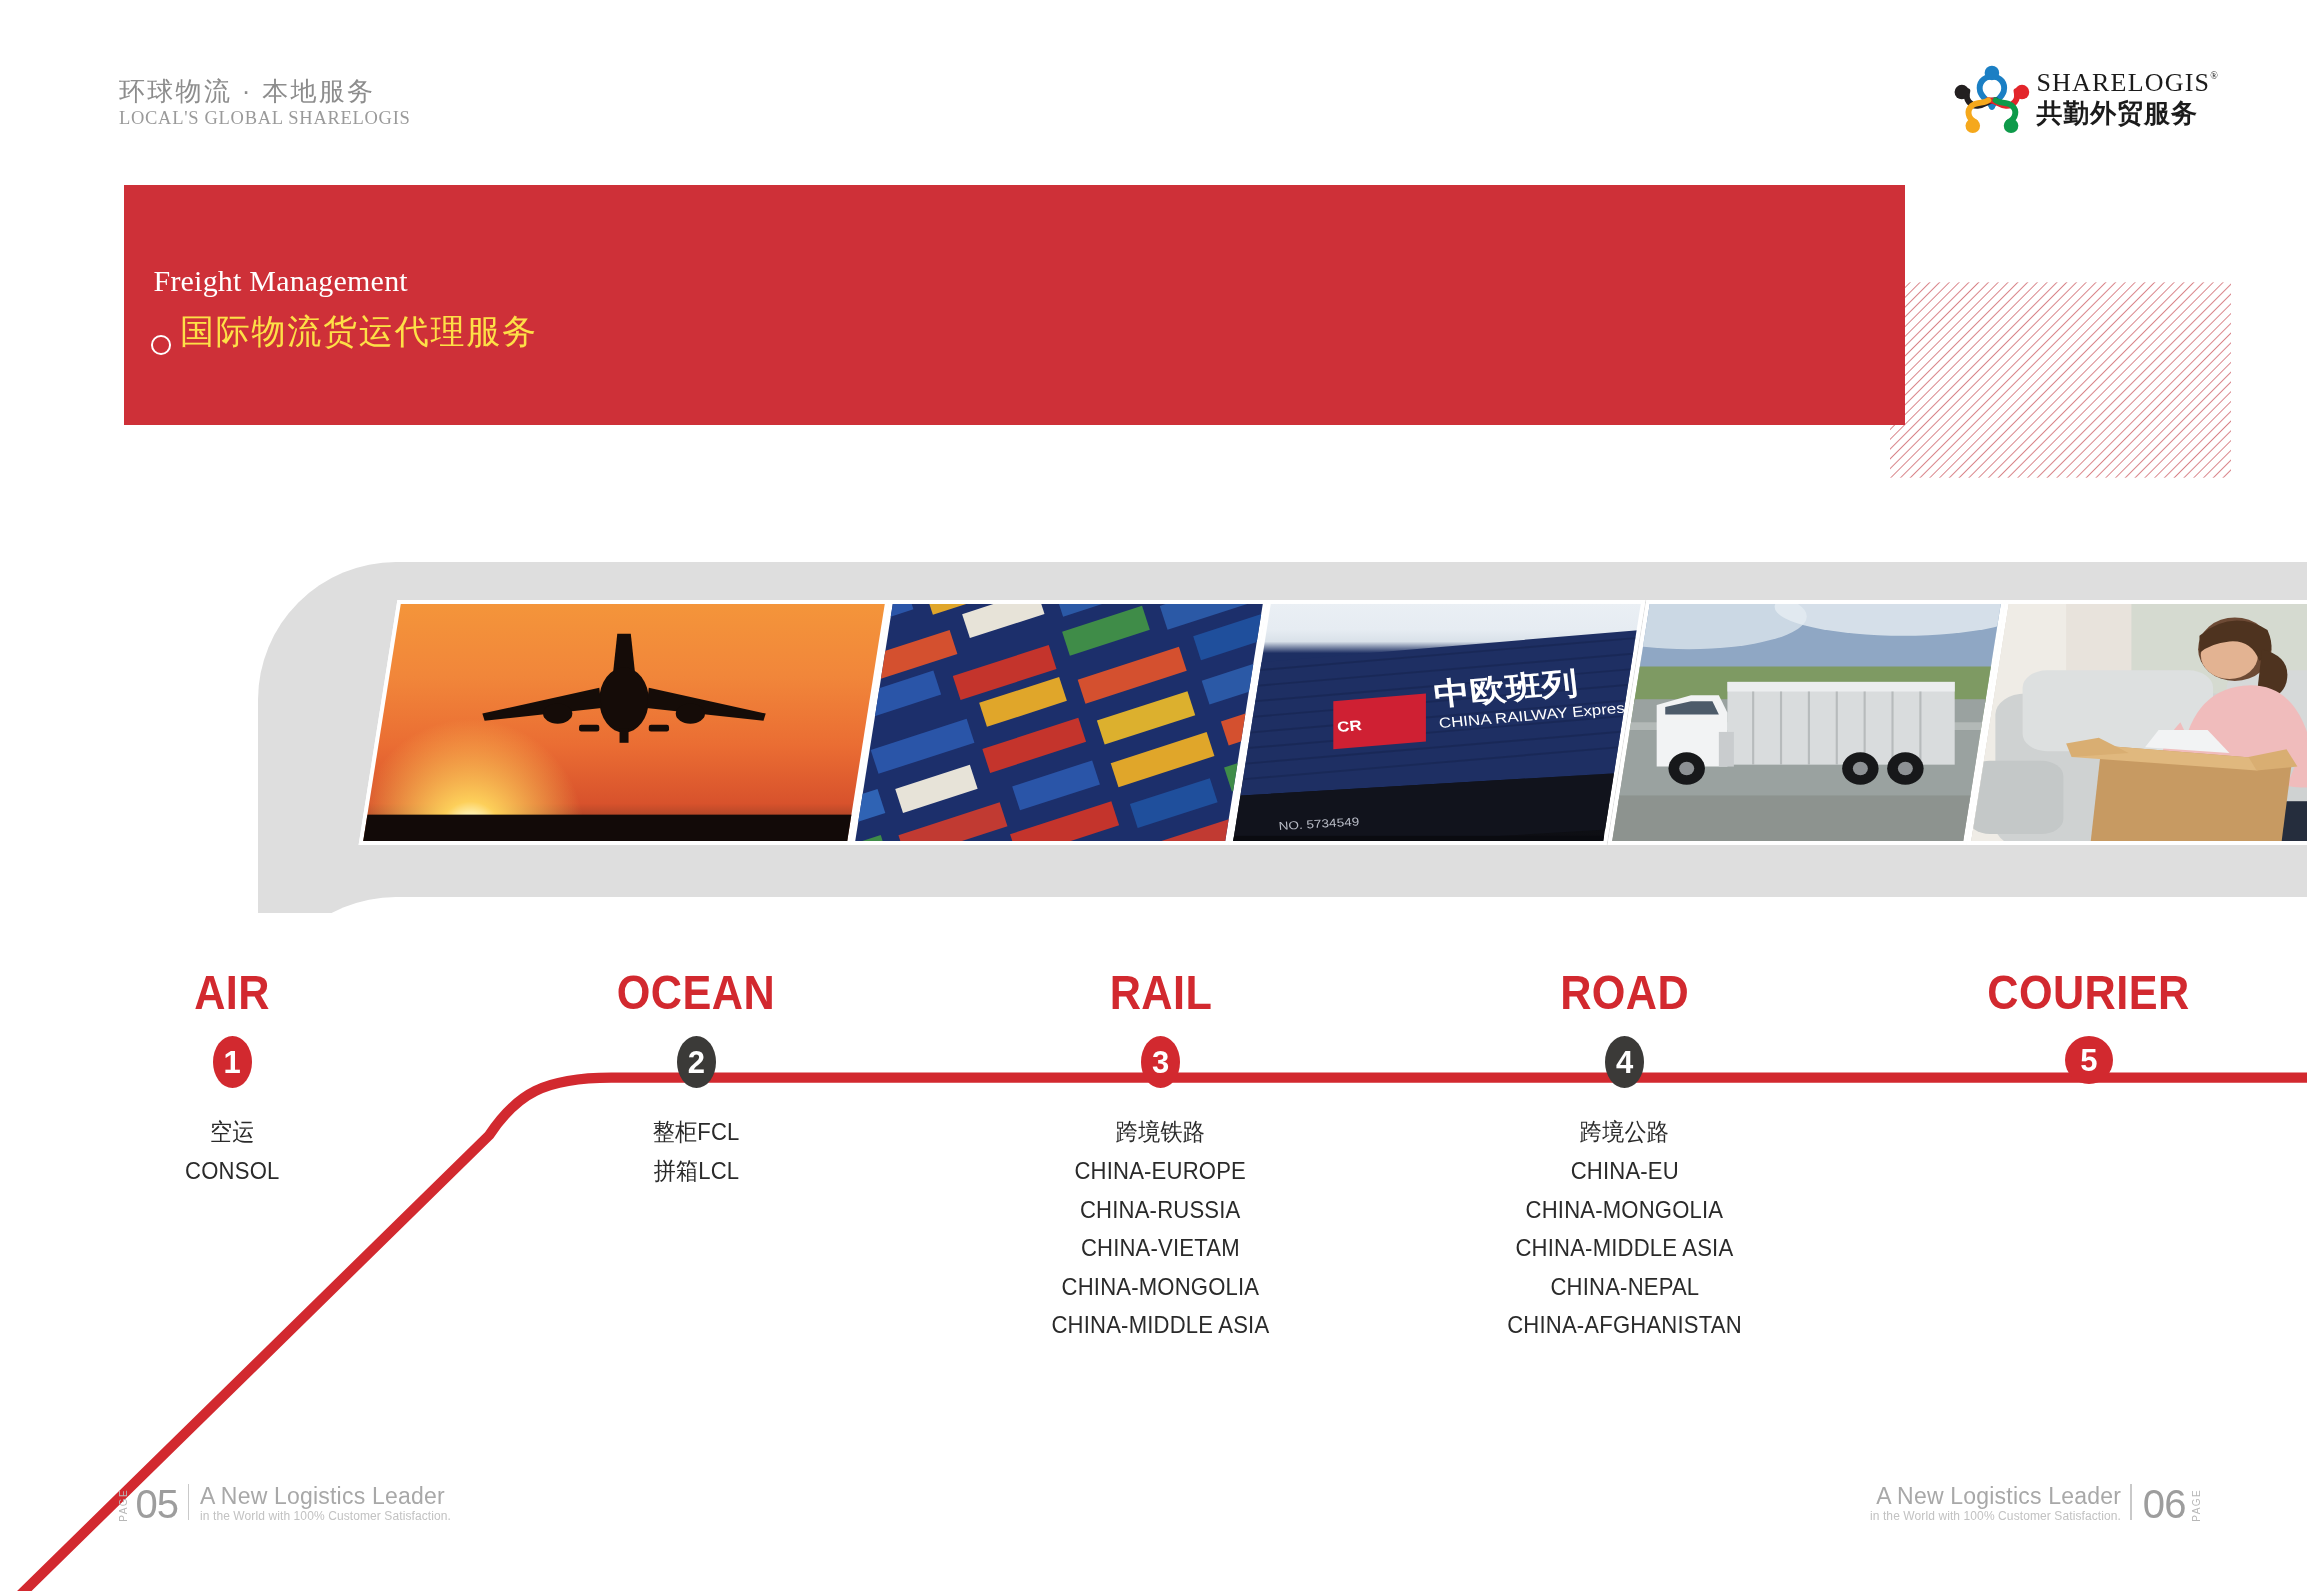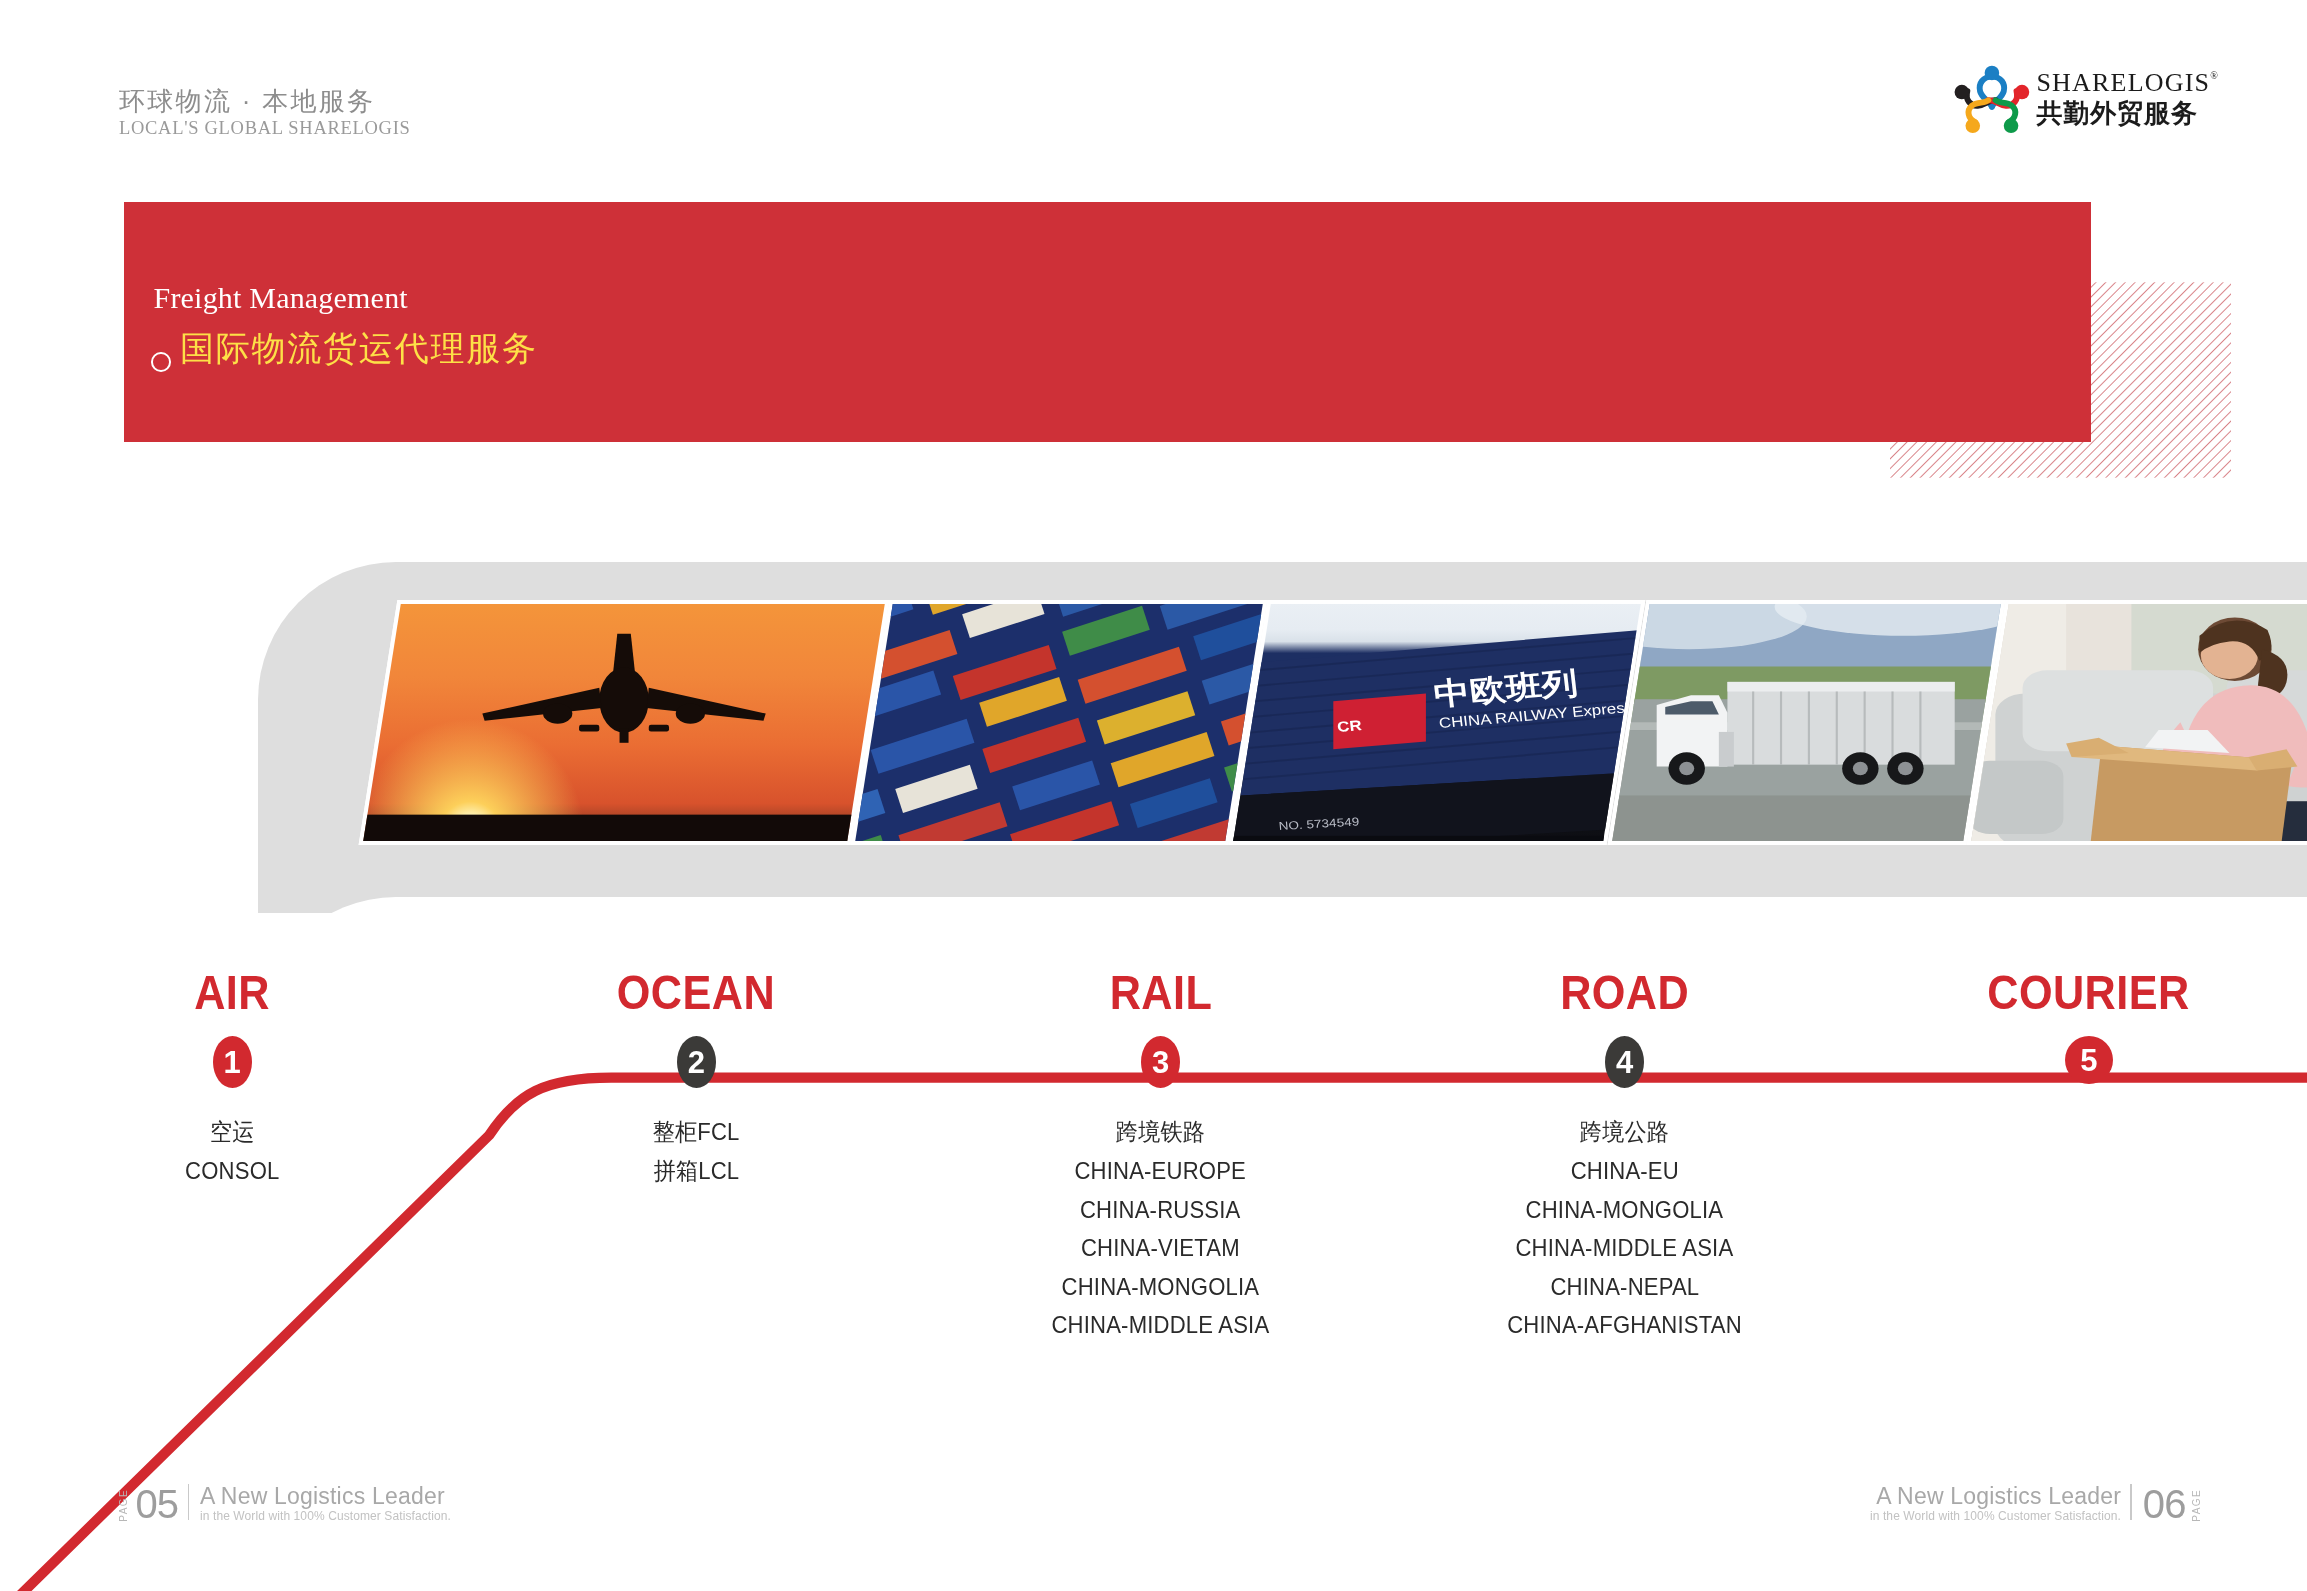--- a/index.html
+++ b/index.html
@@ -4,21 +4,21 @@
 <style>
   html,body{margin:0;padding:0;background:#fff;}
   body{
     font-family:"Liberation Sans", sans-serif;
     width:2321px;height:1592px;position:relative;overflow:hidden;
     -webkit-font-smoothing:antialiased;
   }
   .slide{position:absolute;inset:0;background:#ffffff;overflow:hidden;}
 
   
-  .brand-left{position:absolute;left:119px;top:87px;}
+  .brand-left{position:absolute;left:119px;top:77px;}
   .brand-left .cn{
     font-family:"Liberation Sans", sans-serif;
     font-size:26px;color:#8d8d8d;letter-spacing:2.3px;line-height:1.15;white-space:nowrap;
   }
   .brand-left .en{
     font-family:"Liberation Serif", serif;
     font-size:18.5px;color:#9a9a9a;letter-spacing:0.7px;line-height:1.15;white-space:nowrap;margin-top:0.9px;
   }
 
   
@@ -30,22 +30,22 @@
     font-size:26px;letter-spacing:1.2px;color:#1b1b1b;position:relative;white-space:nowrap;
   }
   .logo-text .lt-en sup{font-size:10px;vertical-align:super;top:-2.8px;position:relative;}
   .logo-text .lt-cn{
     font-family:"Liberation Sans", sans-serif;
     font-size:26px;letter-spacing:0.9px;color:#1b1b1b;margin-top:3.7px;font-weight:700;white-space:nowrap;
   }
 
   
   .banner{
-    position:absolute;left:124px;top:185px;width:1967px;height:240px;
-    background:#CE3038;z-index:4;margin-top:17px;
+    position:absolute;left:124px;top:185px;width:1781px;height:240px;
+    background:#CE3038;z-index:4;
   }
   .banner .kicker{
     position:absolute;left:29.5px;top:79px;
     font-family:"Liberation Serif", serif;
     font-size:30px;color:#ffffff;letter-spacing:0.2px;white-space:nowrap;
   }
   .banner .title{
     position:absolute;left:27px;top:124px;
     font-family:"Liberation Sans", sans-serif;
     font-size:34px;color:#fde047;letter-spacing:1.8px;white-space:nowrap;display:flex;align-items:flex-end;gap:9.2px;

